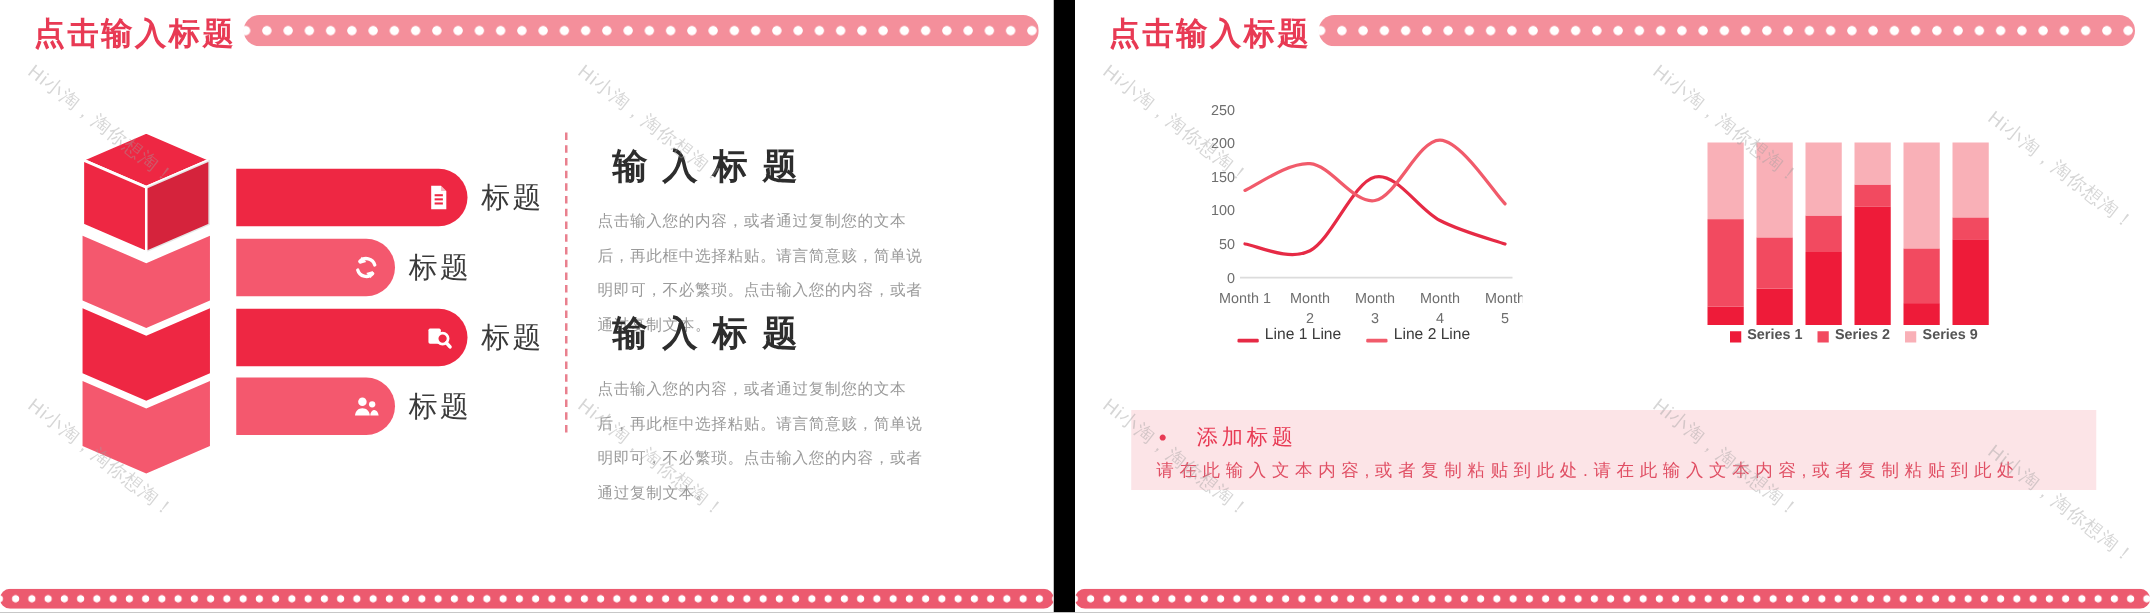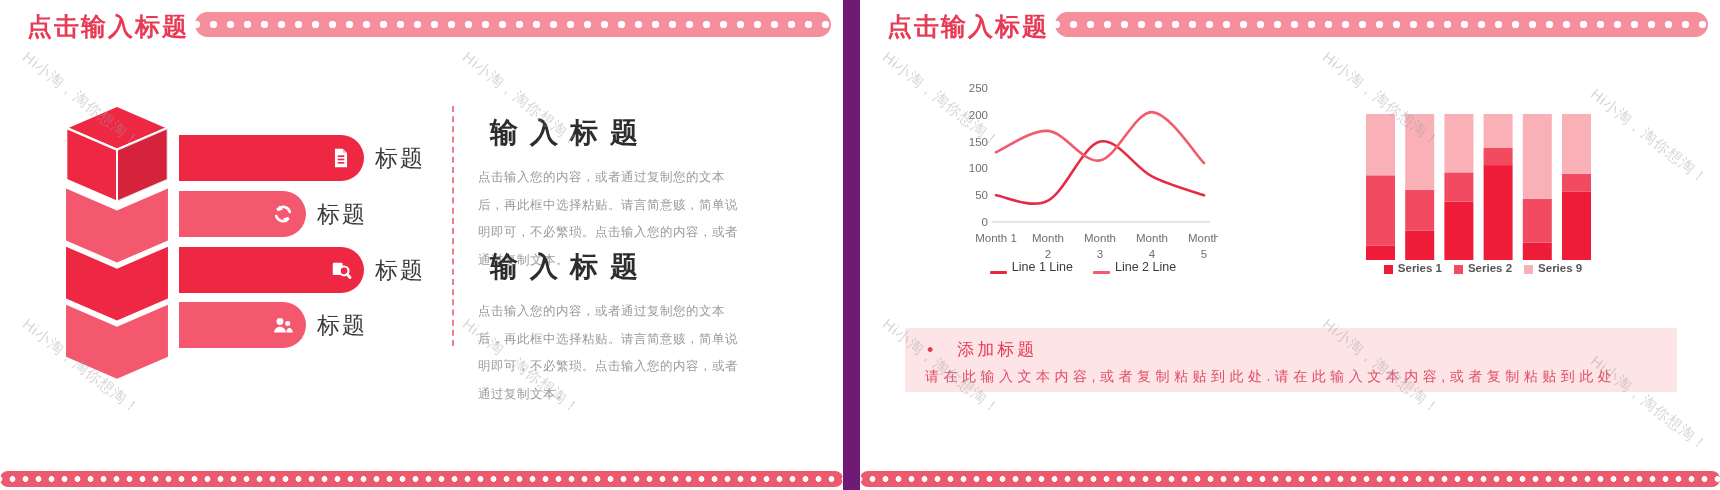--- a/index.html
+++ b/index.html
@@ -3,40 +3,40 @@
 <meta charset="utf-8">
 <style>
   :root{
     --title-red:#e83a54; --accent-red:#ee2743; --accent-pink:#f4586e;
     --band-top:#f48f9b; --band-bottom:#ec5a6f;
     --heading-dark:#2d2d2d; --body-gray:#9a9a9a;
     --callout-bg:#fce4e7; --callout-text:#e04f64;
   }
   *{box-sizing:border-box;}
   body{margin:0;font-family:"Liberation Sans","DejaVu Sans",sans-serif;}
-  .stage{position:relative;width:1720px;height:490px;background:#701a75;overflow:hidden;}
+  .stage{position:relative;width:1720px;height:490px;background:#000000;overflow:hidden;}
   .slide{position:absolute;top:0;height:490px;background:#fff;overflow:hidden;}
   .slide-left{left:0;width:843px;}
   .slide-right{left:860px;width:860px;}
 
   .slide-title{position:absolute;left:27px;top:10px;margin:0;font-size:25px;font-weight:700;
     letter-spacing:2px;color:var(--title-red);white-space:nowrap;}
 
   .band{position:absolute;border-radius:13px;background-color:var(--band-top);
     background-image:radial-gradient(circle,#fff 3.4px,rgba(255,255,255,0) 4px);
     background-size:17px 100%;background-position:10px center;background-repeat:repeat-x;}
   .band-top{left:195px;right:12px;top:12px;height:25px;}
   .band-bottom{left:0;right:0;bottom:3px;height:16px;border-radius:8px;
     background-color:var(--band-bottom);
     background-image:radial-gradient(circle,#fff 2.6px,rgba(255,255,255,0) 3.2px);
     background-size:13px 100%;background-position:6px center;}
 
   .chevron-graphic{position:absolute;left:64px;top:104px;width:106px;height:280px;}
 
-  .step{position:absolute;left:179px;height:46px;width:400px;}
+  .step{position:absolute;left:189px;height:46px;width:400px;}
   .step-1{top:135px}.step-2{top:191px}.step-3{top:247px}.step-4{top:302px}
   .step .pill{position:absolute;left:0;top:0;height:100%;border-radius:0 23px 23px 0;}
   .step.long .pill{width:185px}.step.short .pill{width:127px}
   .step.dark .pill{background:var(--accent-red)}
   .step.light .pill{background:var(--accent-pink)}
   .step.dark .icon{color:var(--accent-red)}
   .step.light .icon{color:var(--accent-pink)}
   .step .icon{position:absolute;right:12px;top:50%;transform:translateY(-50%);width:22px;height:22px;display:block;}
   .step .icon svg{width:100%;height:100%;display:block;}
   .step .label{position:absolute;top:50%;transform:translateY(-50%);font-size:23px;color:#3a3a3a;

